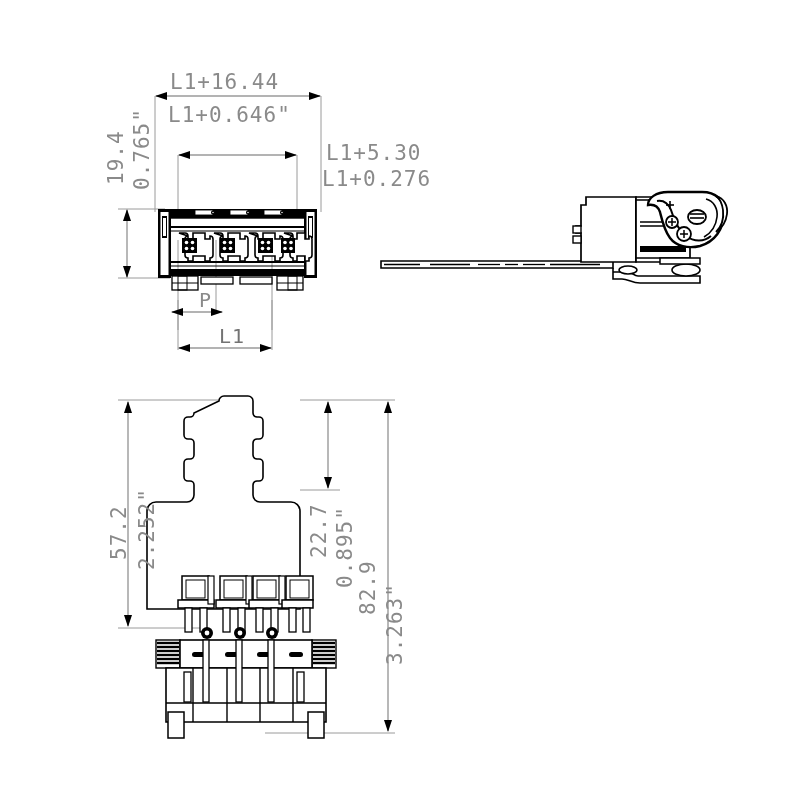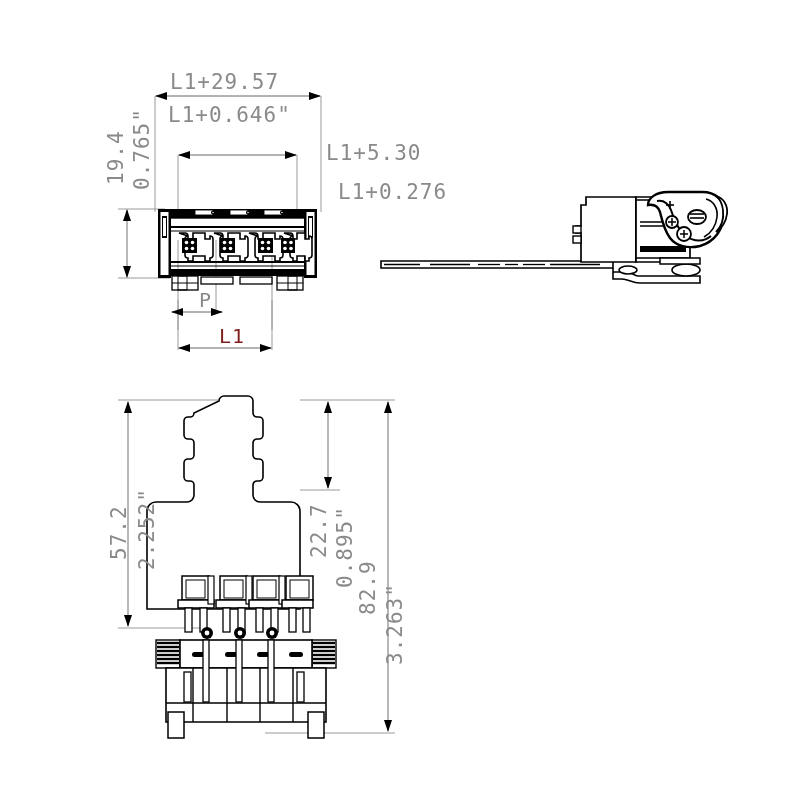--- a/index.html
+++ b/index.html
@@ -358,35 +358,35 @@
         <rect x="268" y="640" width="6" height="62"></rect>
         <rect x="184" y="672" width="7" height="30"></rect>
         <rect x="297" y="672" width="7" height="30"></rect>
       </g>
 
       <rect x="168" y="712" width="16" height="26" fill="#fff" stroke="#000" stroke-width="1.5"></rect>
       <rect x="308" y="712" width="16" height="26" fill="#fff" stroke="#000" stroke-width="1.5"></rect>
     </g>
   </svg>
 
-  <div class="dimtext dim-h" style="left:170px; top:70px;">L1+29.57</div>
+  <div class="dimtext dim-h" style="left:170px; top:70px;">L1+16.44</div>
 
   <div class="dimtext dim-h" style="left:168px; top:103px;">L1+0.646"</div>
 
   <div class="dimtext dim-h" style="left:326px; top:141px;">L1+5.30</div>
 
-  <div class="dimtext dim-h" style="left:322px; top:180px;margin-left:16px;">L1+0.276</div>
+  <div class="dimtext dim-h" style="left:322px; top:167px;">L1+0.276</div>
 
   <div class="dimtext dim-v" style="left:104px; top:185px;">19.4</div>
 
   <div class="dimtext dim-v" style="left:130px; top:190px;">0.765"</div>
 
   <div class="dimtext lbl" style="left:199px; top:288px; color:#8a8a8a;">P</div>
 
-  <div class="dimtext lbl" style="left:219px; top:324px; color:#7f1d1d;">L1</div>
+  <div class="dimtext lbl" style="left:219px; top:324px; color:#737373;">L1</div>
 
   <div class="dimtext dim-v" style="left:107px; top:560px;">57.2</div>
 
   <div class="dimtext dim-v" style="left:135px; top:570px;">2.252"</div>
 
   <div class="dimtext dim-v" style="left:307px; top:558px;">22.7</div>
 
   <div class="dimtext dim-v" style="left:333px; top:588px;">0.895"</div>
 
   <div class="dimtext dim-v" style="left:356px; top:615px;">82.9</div>

